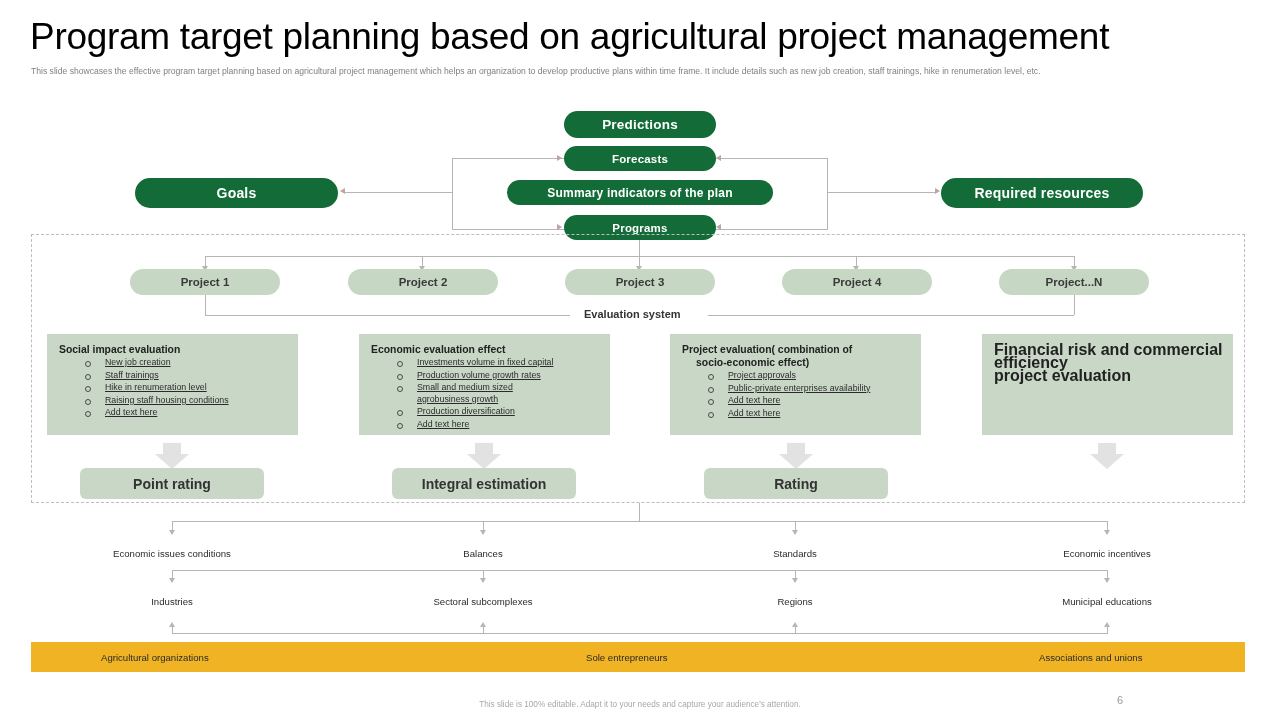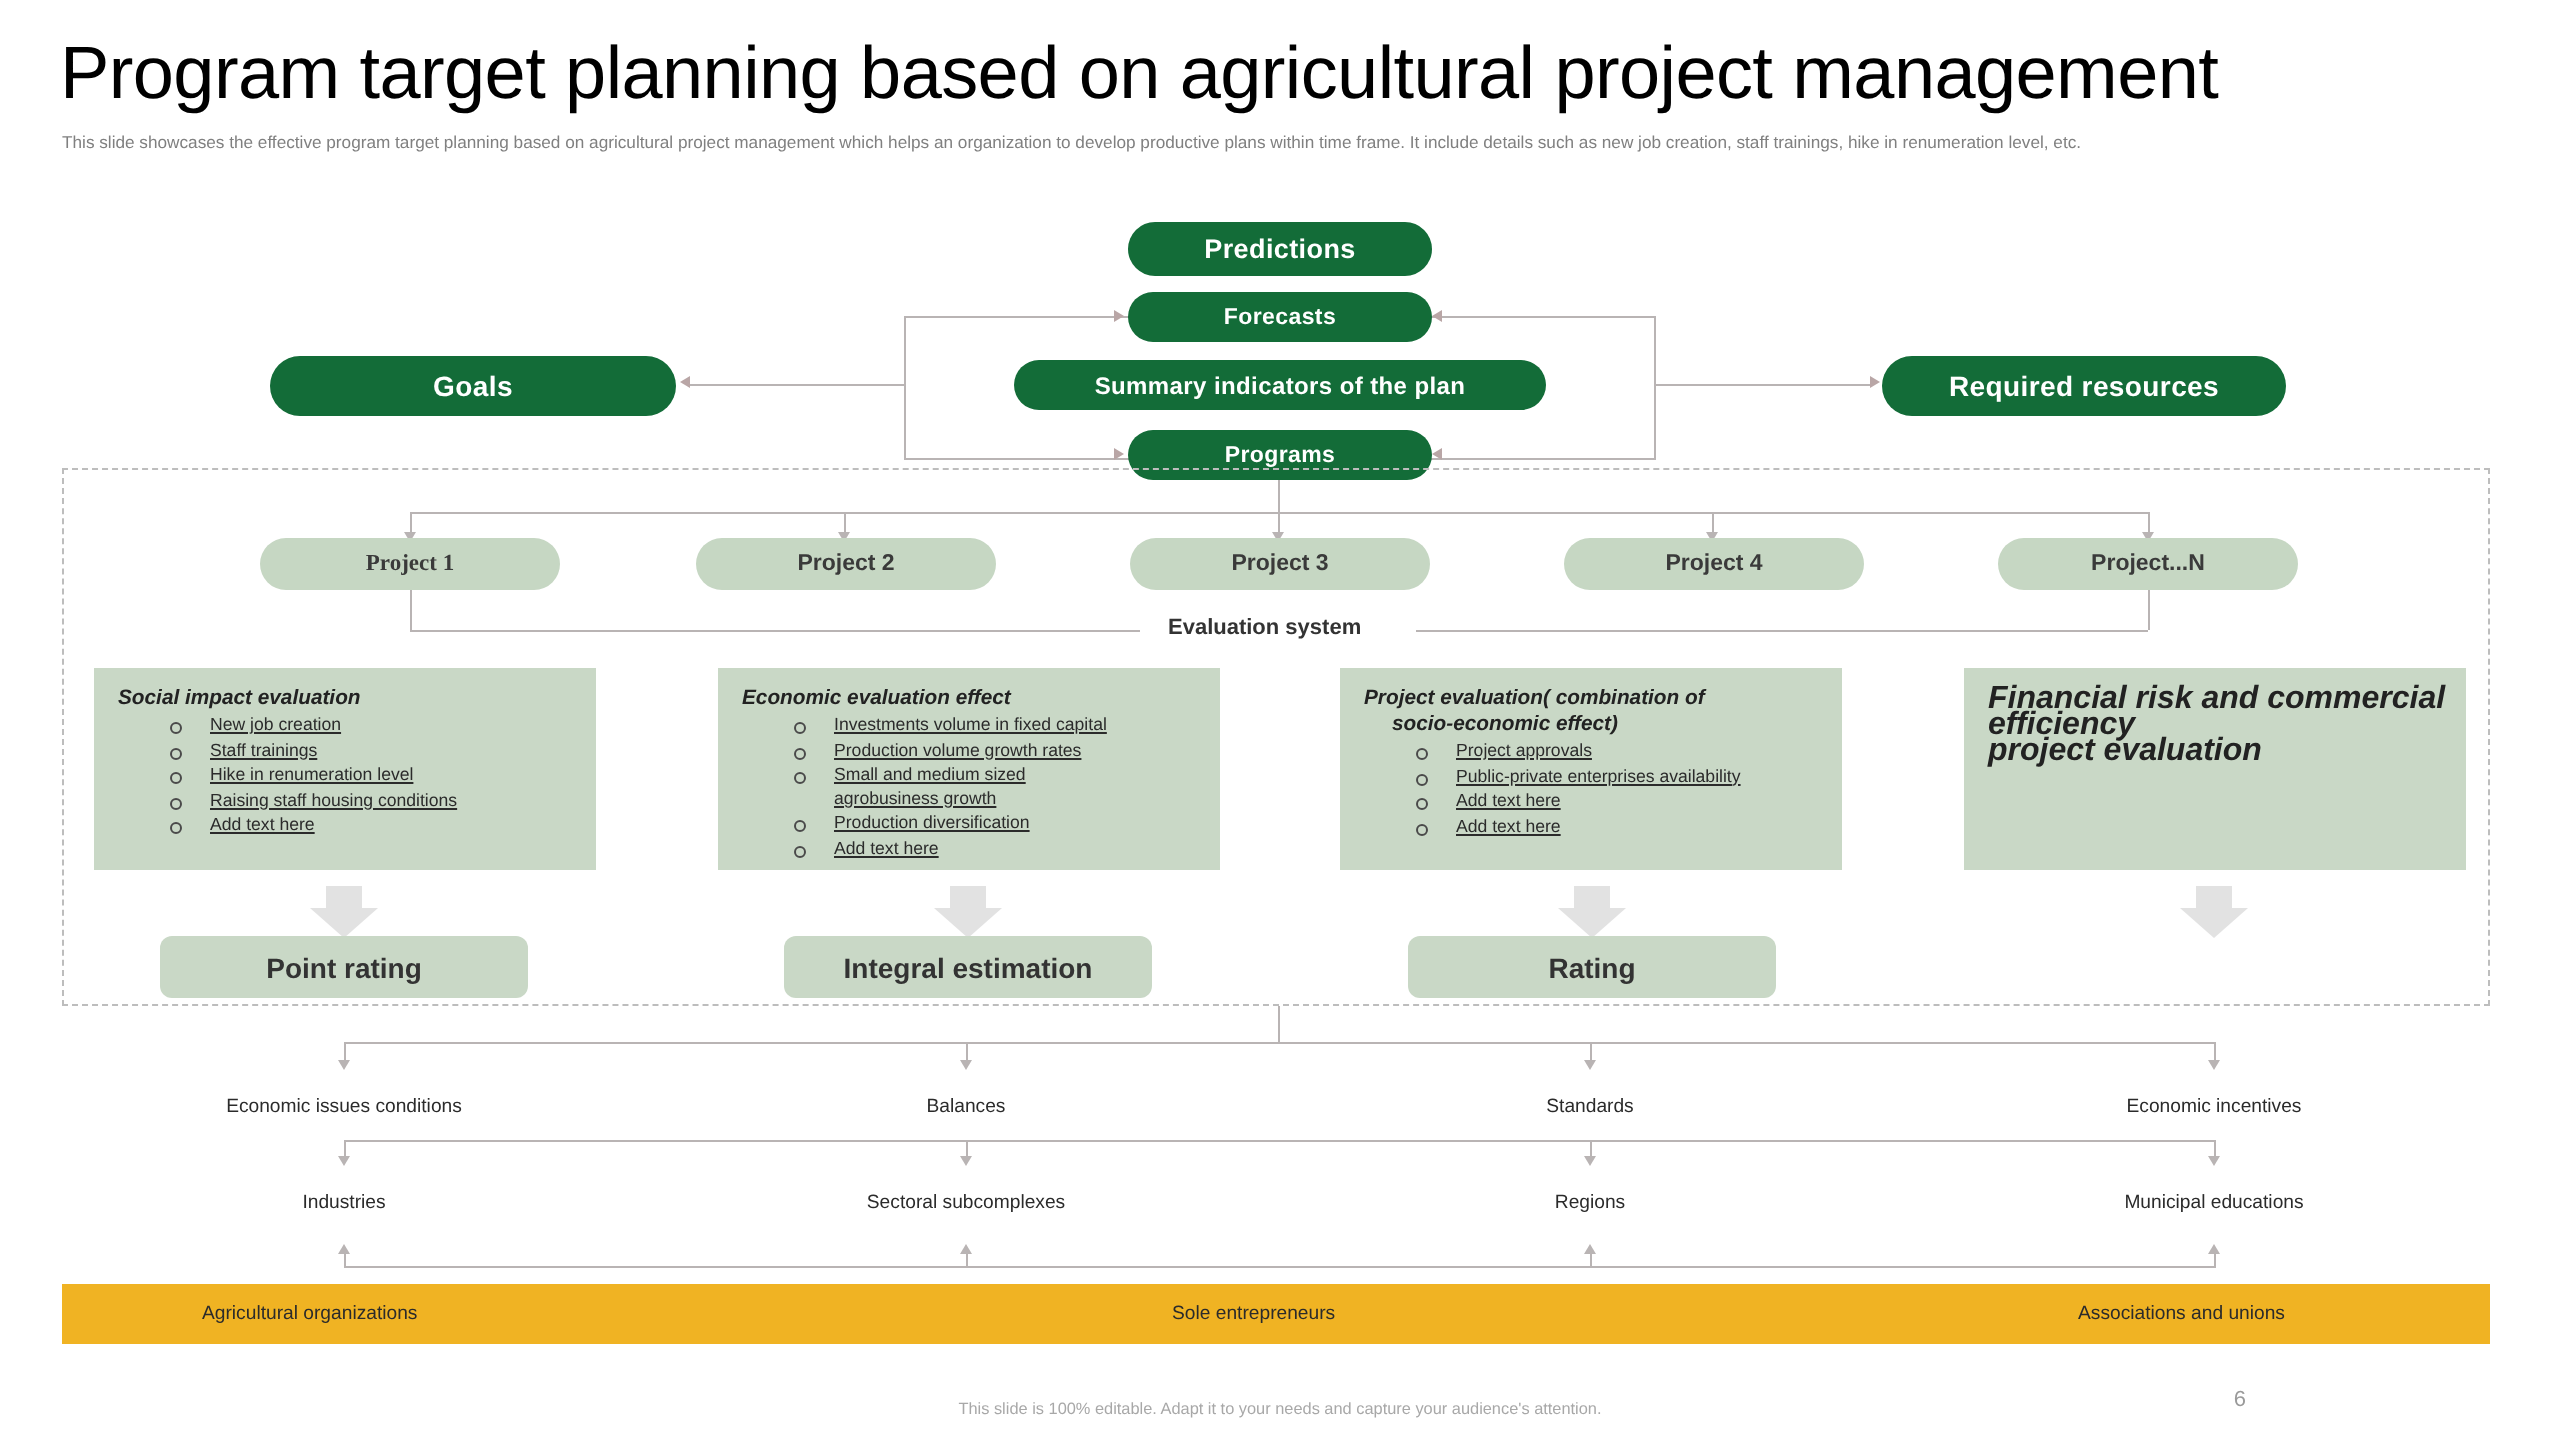--- a/index.html
+++ b/index.html
@@ -57,21 +57,21 @@
   .fat-arrow { position:absolute; width: 34px; height: 26px; }
   .fat-arrow .stem { position:absolute; left:8px; top:0; width:18px; height:12px; background:#E2E2E2; }
   .fat-arrow .head {
     position:absolute; left:0; top:11px; width:0; height:0;
     border-left:17px solid transparent; border-right:17px solid transparent;
     border-top:15px solid #E2E2E2;
   }
 
   
   .infobox { position:absolute; background:#C9D8C6; padding:9px 10px 6px 12px; }
-  .infobox h4 { font-size:10.4px; font-weight:700; color:#222; line-height:13px;font-style:italic; }
+  .infobox h4 { font-size:10.4px; font-weight:700; color:#222; line-height:13px; }
   .infobox h4 .ind { display:block; padding-left:14px; }
   .infobox ul { list-style:none; margin-top:1px; }
   .infobox li {
     position:relative; font-size:8.8px; line-height:11.6px; color:#2b2b2b;
     padding-left:46px; margin-top:1px;text-decoration:underline;
   }
   .infobox li::before {
     content:""; position:absolute; left:26px; top:4px;
     width:4px; height:4px; border:1px solid #4a4a4a; border-radius:50%;
   }
@@ -157,21 +157,21 @@
   <div class="arrow-head ar-down" style="left:202px; top:266px;"></div>
   <div class="ln lnv" style="left:422px; top:256px; height:11px;"></div>
   <div class="arrow-head ar-down" style="left:419px; top:266px;"></div>
   <div class="ln lnv" style="left:639px; top:256px; height:11px;"></div>
   <div class="arrow-head ar-down" style="left:636px; top:266px;"></div>
   <div class="ln lnv" style="left:856px; top:256px; height:11px;"></div>
   <div class="arrow-head ar-down" style="left:853px; top:266px;"></div>
   <div class="ln lnv" style="left:1074px; top:256px; height:11px;"></div>
   <div class="arrow-head ar-down" style="left:1071px; top:266px;"></div>
 
-  <div class="pill pill-sage" style="left:130px; top:269px; width:150px; height:26px; font-size:11.5px;font-family:Liberation Serif, serif;">
+  <div class="pill pill-sage" style="left:130px; top:269px; width:150px; height:26px; font-size:11.5px;">
     <span>Project 1</span>
   </div>
   <div class="pill pill-sage" style="left:348px; top:269px; width:150px; height:26px; font-size:11.5px;">
     <span>Project 2</span>
   </div>
   <div class="pill pill-sage" style="left:565px; top:269px; width:150px; height:26px; font-size:11.5px;">
     <span>Project 3</span>
   </div>
   <div class="pill pill-sage" style="left:782px; top:269px; width:150px; height:26px; font-size:11.5px;">
     <span>Project 4</span>

